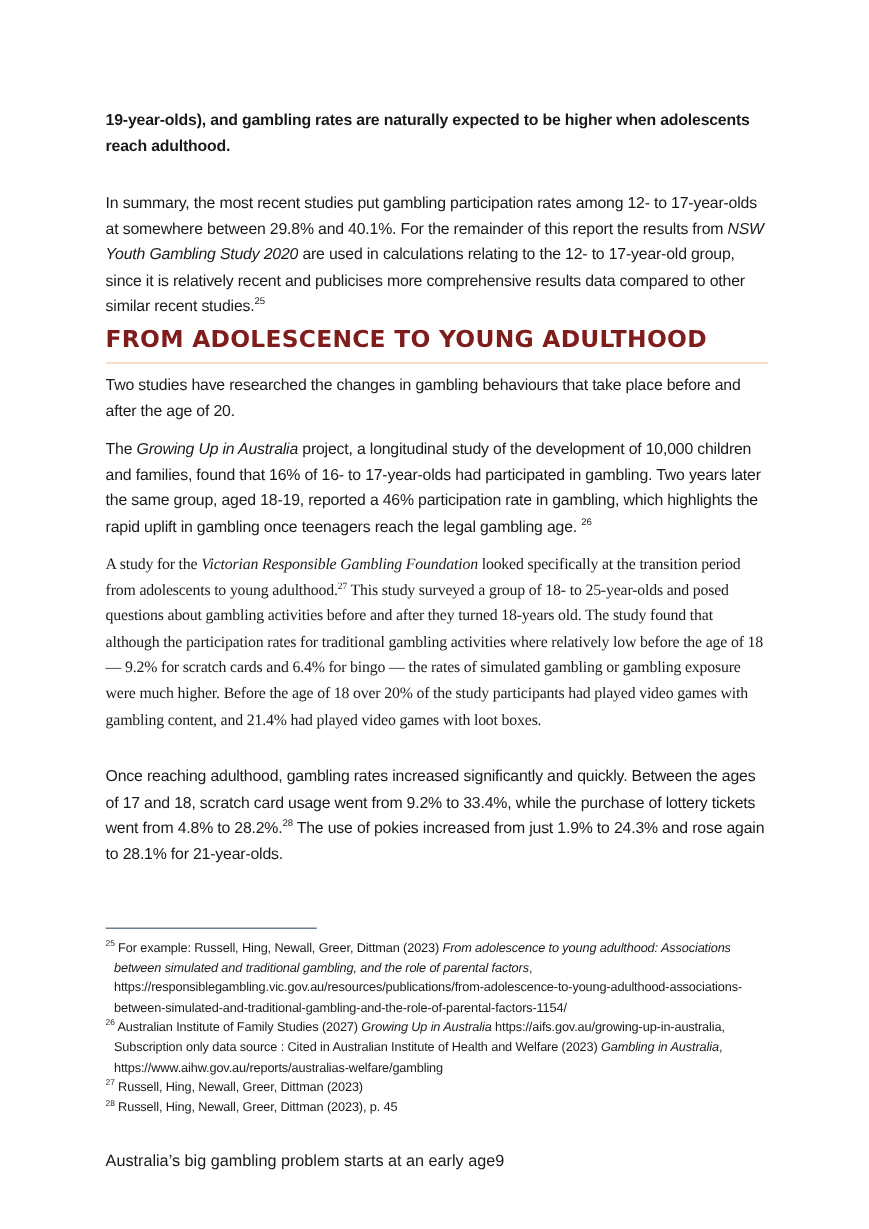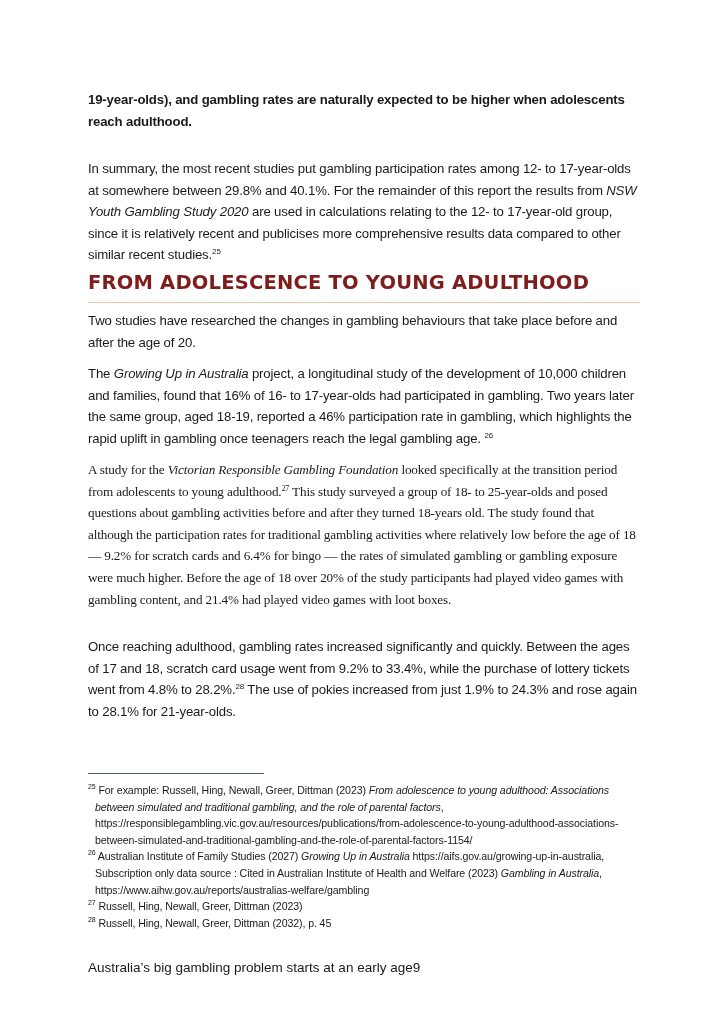--- a/index.html
+++ b/index.html
@@ -52,21 +52,21 @@
   <p class="p5"><span>A study for the </span><i>Victorian Responsible Gambling Foundation</i><span> looked specifically at the transition period from adolescents to young adulthood.</span><sup>27</sup><span> This study surveyed a group of 18- to 25-year-olds and posed questions about gambling activities before and after they turned 18-years old. The study found that although the participation rates for traditional gambling activities where relatively low before the age of 18 — 9.2% for scratch cards and 6.4% for bingo — the rates of simulated gambling or gambling exposure were much higher. Before the age of 18 over 20% of the study participants had played video games with gambling content, and 21.4% had played video games with loot boxes.</span></p>
 
   <p class="p6"><span>Once reaching adulthood, gambling rates increased significantly and quickly. Between the ages of 17 and 18, scratch card usage went from 9.2% to 33.4%, while the purchase of lottery tickets went from 4.8% to 28.2%.</span><sup>28</sup><span> The use of pokies increased from just 1.9% to 24.3% and rose again to 28.1% for 21-year-olds.</span></p>
 
   <div class="fn-rule"></div>
 
   <div class="footnotes">
     <p class="fn"><sup>25</sup><span> For example: Russell, Hing, Newall, Greer, Dittman (2023) </span><i>From adolescence to young adulthood: Associations between simulated and traditional gambling, and the role of parental factors</i><span>, https://responsiblegambling.vic.gov.au/resources/publications/from-adolescence-to-young-adulthood-associations-between-simulated-and-traditional-gambling-and-the-role-of-parental-factors-1154/</span></p>
     <p class="fn"><sup>26</sup><span>  Australian Institute of Family Studies (2027) </span><i>Growing Up in Australia</i><span> https://aifs.gov.au/growing-up-in-australia, Subscription only data source : Cited in Australian Institute of Health and Welfare (2023) </span><i>Gambling in Australia</i><span>, https://www.aihw.gov.au/reports/australias-welfare/gambling</span></p>
     <p class="fn"><sup>27</sup><span> Russell, Hing, Newall, Greer, Dittman (2023)</span></p>
-    <p class="fn"><sup>28</sup><span> Russell, Hing, Newall, Greer, Dittman (2032), p. 45</span></p>
+    <p class="fn"><sup>28</sup><span> Russell, Hing, Newall, Greer, Dittman (2023), p. 45</span></p>
   </div>
 
   <div class="footer">
     <span>Australia’s big gambling problem starts at an early age</span>
     <span class="pg">9</span>
   </div>
 
 </div>
 
 </body></html>

